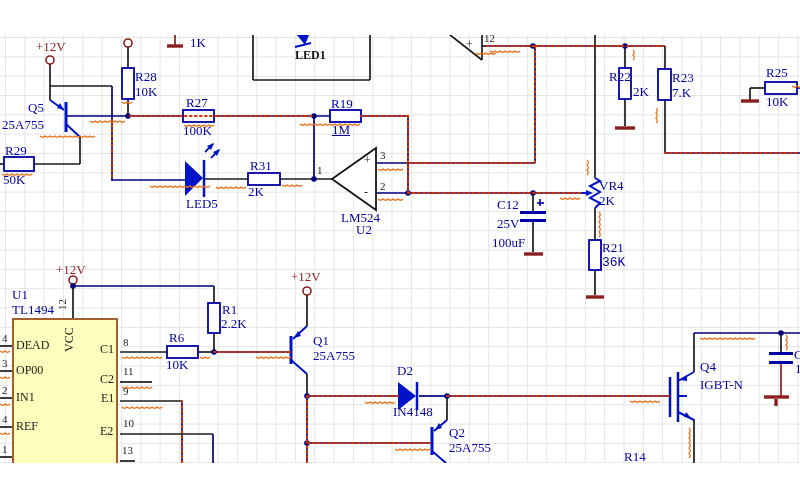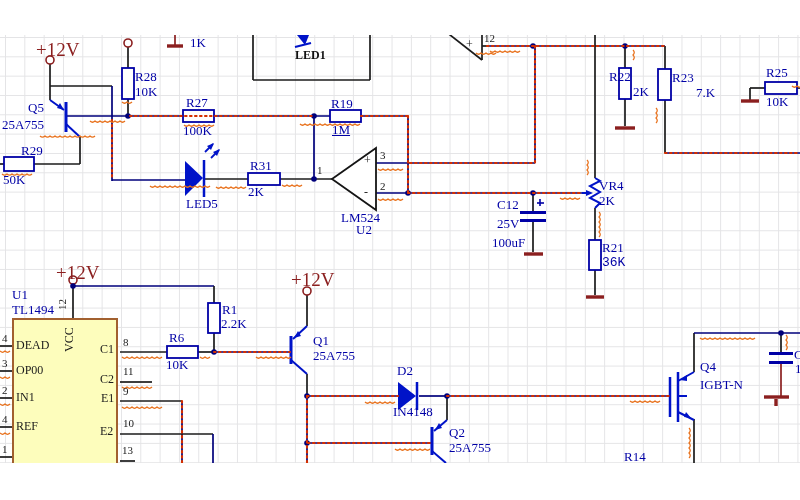--- a/index.html
+++ b/index.html
@@ -9,21 +9,21 @@
     background-image:
       linear-gradient(to right,#e4e4e6 1px,transparent 1px),
       linear-gradient(to bottom,#e4e4e6 1px,transparent 1px);
     background-size:19.33px 19.33px;background-position:5px 2px;}
   #chip{position:absolute;box-sizing:border-box;background:#fdfdbc;border:2px solid #a2602f;}
   #svg{position:absolute;left:0;top:0;}
   .lb{position:absolute;white-space:nowrap;line-height:1;}
   .b{color:#0000a6;font-size:13px;}
   .k{color:#1a1a1a;font-size:12px;}
   .n{color:#1a1a1a;font-size:11px;}
-  .r{color:#8b1f1f;font-size:19px;}
+  .r{color:#8b1f1f;font-size:13px;}
   .led{color:#111;font-size:12px;font-weight:bold;}
   .rot{transform:rotate(-90deg);transform-origin:0 0;}
 </style>
 </head>
 <body>
 
 <div id="stage">
   <div id="content">
     <div id="chip" style="left:12px;top:283px;width:106px;height:147px;"></div>
     <svg id="svg" width="800" height="428" viewBox="0 35 800 428">
@@ -261,42 +261,42 @@
     <div id="labels">
         <span class="lb r" style="left: 36px; top: 5px;">+12V</span>
         <span class="lb r" style="left: 56px; top: 228px;">+12V</span>
         <span class="lb r" style="left: 291px; top: 235px;">+12V</span>
         <span class="lb b" style="left: 190px; top: 1px;">1K</span>
         <span class="lb b" style="left: 135px; top: 35px;">R28</span>
         <span class="lb b" style="left: 135px; top: 50px;">10K</span>
         <span class="lb led" style="left: 295px; top: 14px;">LED1</span>
         <span class="lb b" style="left: 28px; top: 66px;">Q5</span>
         <span class="lb b" style="left: 2px; top: 83px;">25A755</span>
-        <span class="lb b" style="left: 5px; top: 109px; padding-left: 16px;">R29</span>
+        <span class="lb b" style="left: 5px; top: 109px;">R29</span>
         <span class="lb b" style="left: 3px; top: 138px;">50K</span>
         <span class="lb b" style="left: 186px; top: 61px;">R27</span>
         <span class="lb b" style="left: 183px; top: 89px;">100K</span>
         <span class="lb b" style="left: 331px; top: 62px;">R19</span>
         <span class="lb b" style="left: 332px; top: 88px; text-decoration: underline;">1M</span>
         <span class="lb b" style="left: 186px; top: 162px;">LED5</span>
         <span class="lb b" style="left: 250px; top: 124px;">R31</span>
         <span class="lb b" style="left: 248px; top: 150px;">2K</span>
         <span class="lb n" style="left: 317px; top: 130px;">1</span>
         <span class="lb n" style="left: 380px; top: 115px;">3</span>
         <span class="lb n" style="left: 380px; top: 146px;">2</span>
         <span class="lb k" style="left: 364px; top: 119px;">+</span>
         <span class="lb k" style="left: 364px; top: 151px;">-</span>
         <span class="lb b" style="left: 341px; top: 176px;">LM524</span>
         <span class="lb b" style="left: 356px; top: 188px;">U2</span>
         <span class="lb k" style="left: 466px; top: 3px;">+</span>
         <span class="lb n" style="left: 484px; top: -2px;">12</span>
         <span class="lb b" style="left: 609px; top: 35px;">R22</span>
         <span class="lb b" style="left: 633px; top: 50px;">2K</span>
         <span class="lb b" style="left: 672px; top: 36px;">R23</span>
-        <span class="lb b" style="left: 672px; top: 51px; padding-left: 24px;">7.K</span>
+        <span class="lb b" style="left: 672px; top: 51px;">7.K</span>
         <span class="lb b" style="left: 766px; top: 31px;">R25</span>
         <span class="lb b" style="left: 766px; top: 60px;">10K</span>
         <span class="lb b" style="left: 599px; top: 144px;">VR4</span>
         <span class="lb b" style="left: 599px; top: 159px;">2K</span>
         <span class="lb b" style="left: 497px; top: 163px;">C12</span>
         <span class="lb b" style="left: 497px; top: 182px;">25V</span>
         <span class="lb b" style="left: 492px; top: 201px;">100uF</span>
         <span class="lb b" style="left: 602px; top: 206px;">R21</span>
         <span class="lb b" style="left: 602px; top: 221px; font-family: Liberation Mono, monospace;">36K</span>
         <span class="lb b" style="left: 12px; top: 253px;">U1</span>

